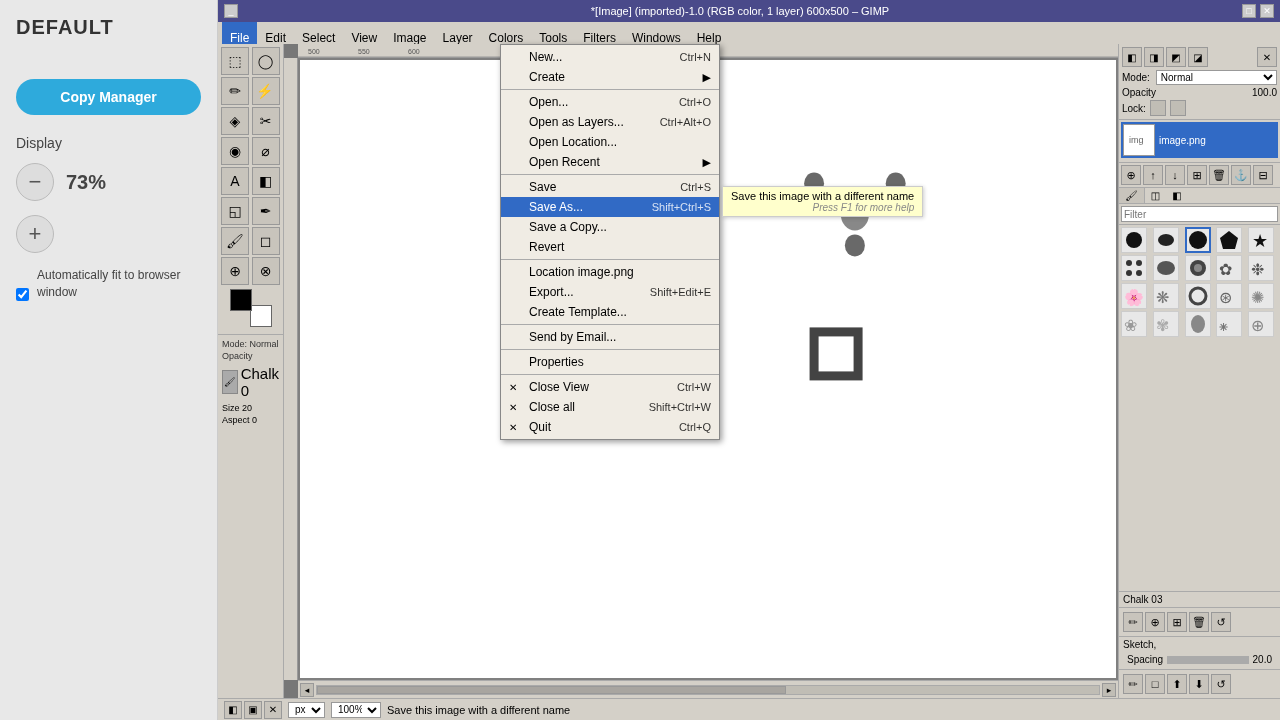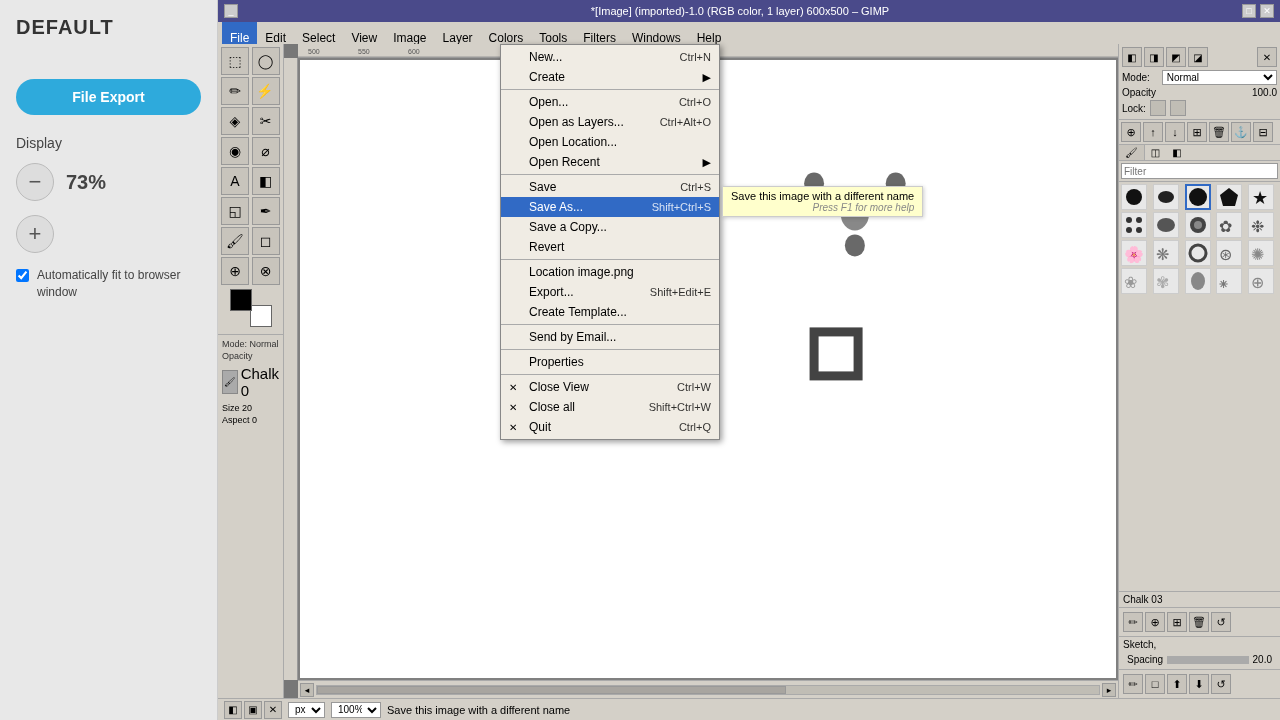--- a/index.html
+++ b/index.html
@@ -71,21 +71,21 @@
       display: flex; align-items: center; justify-content: center;
       color: #555;
     }
     .pct-label {
       font-size: 20px;
       font-weight: bold;
       color: #444;
     }
     .checkbox-row {
       display: flex;
-      align-items: flex-start;
+      align-items: flex-end;
       gap: 8px;
       margin-top: 0;
     }
     .checkbox-row input { margin-top: 2px; }
     .checkbox-row label { font-size: 12px; color: #444; line-height: 1.4; }
 
     
     #gimp-window {
       position: absolute;
       left: 218px; top: 0;
@@ -153,21 +153,21 @@
     }
     .r-btn {
       width: 20px; height: 20px;
       background: #c8c4bc;
       border: 1px solid #999;
       cursor: pointer;
       font-size: 10px;
       display: flex; align-items: center; justify-content: center;
     }
     .mode-row {
-      display: flex; align-items: center; gap: 12px; margin-bottom: 2px;
+      display: flex; align-items: center; gap: 6px; margin-bottom: 2px;
     }
     .mode-label { font-size: 10px; }
     .mode-select {
       flex: 1;
       background: #fff;
       border: 1px solid #999;
       font-size: 10px;
     }
     .opacity-row { display: flex; align-items: center; gap: 4px; margin-bottom: 2px; }
     .opacity-label { font-size: 10px; }
@@ -335,21 +335,21 @@
     }
 
     
     .brush-svg { width: 22px; height: 22px; }
   </style>
 </head>
 <body>
 
 <div id="sidebar">
   <div class="sidebar-title">DEFAULT</div>
-  <button class="sidebar-btn btn-filemgr">File Export</button>
+  <button class="sidebar-btn btn-filemgr">Copy Manager</button>
   <div class="section-label">Display</div>
   <div class="display-control">
     <button class="circle-btn">−</button>
     <span class="pct-label">73%</span>
   </div>
   <div class="display-control">
     <button class="circle-btn">+</button>
   </div>
   <div class="checkbox-row">
     <input type="checkbox" id="autofit" checked="" style="">
@@ -488,20 +488,31 @@
           <span class="opacity-label">Opacity</span>
           <span class="opacity-val">100.0</span>
         </div>
         <div class="lock-row">
           <span>Lock:</span>
           <div style="width:16px;height:16px;background:#c0bdb5;border:1px solid #999;cursor:pointer;"></div>
           <div style="width:16px;height:16px;background:#c0bdb5;border:1px solid #999;cursor:pointer;"></div>
         </div>
       </div>
 
+      <div style="padding:2px;border-bottom:1px solid #aaa;">
+        <div class="layer-thumb">
+          <div class="layer-preview">
+            <svg width="30" height="30">
+              <rect x="0" y="0" width="30" height="30" fill="white"></rect>
+              <text x="5" y="18" font-size="9" fill="#666">img</text>
+            </svg>
+          </div>
+          <span class="layer-name">image.png</span>
+        </div>
+      </div>
 
       <div style="display:flex;gap:2px;padding:2px;border-bottom:1px solid #aaa;">
         <div class="b-icon">⊕</div>
         <div class="b-icon">↑</div>
         <div class="b-icon">↓</div>
         <div class="b-icon">⊞</div>
         <div class="b-icon">🗑</div>
         <div class="b-icon">⚓</div>
         <div class="b-icon">⊟</div>
       </div>

